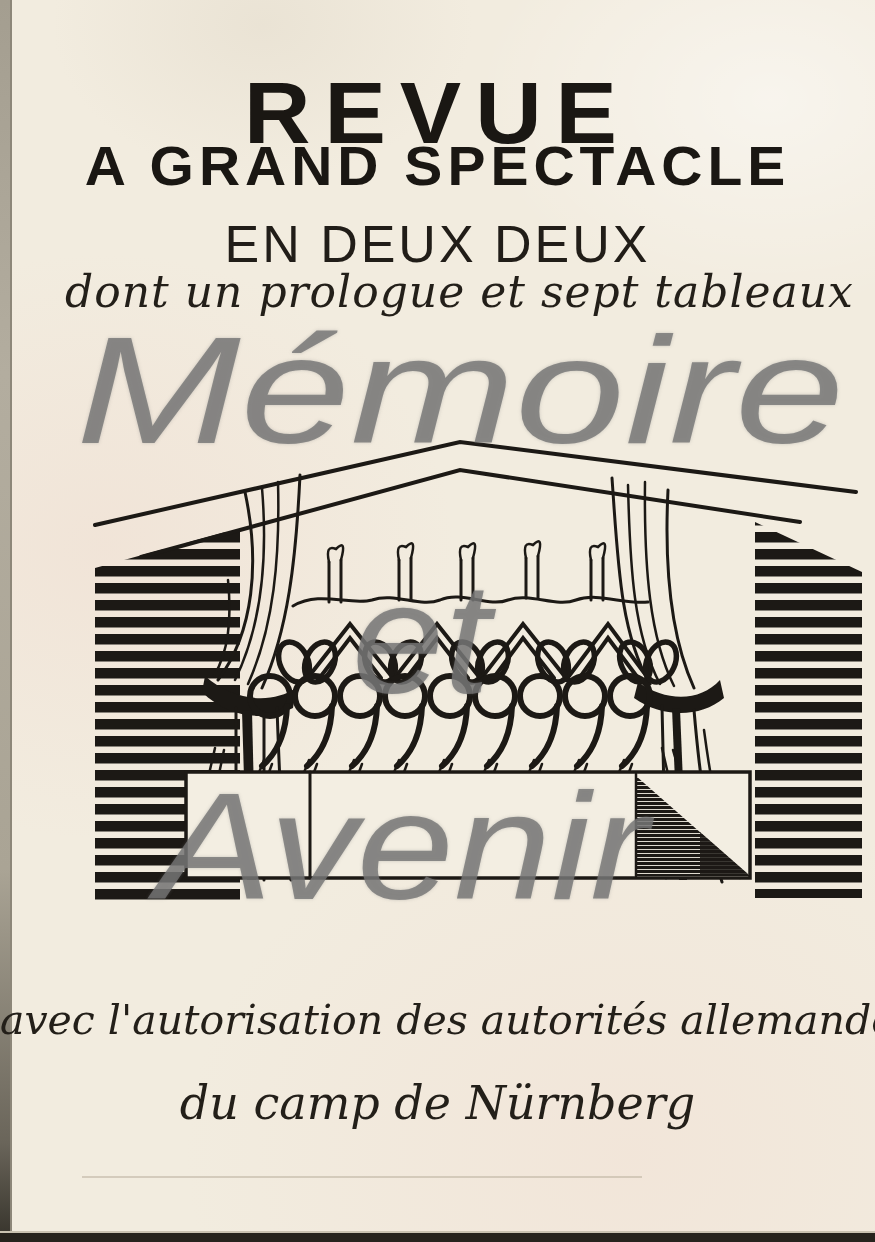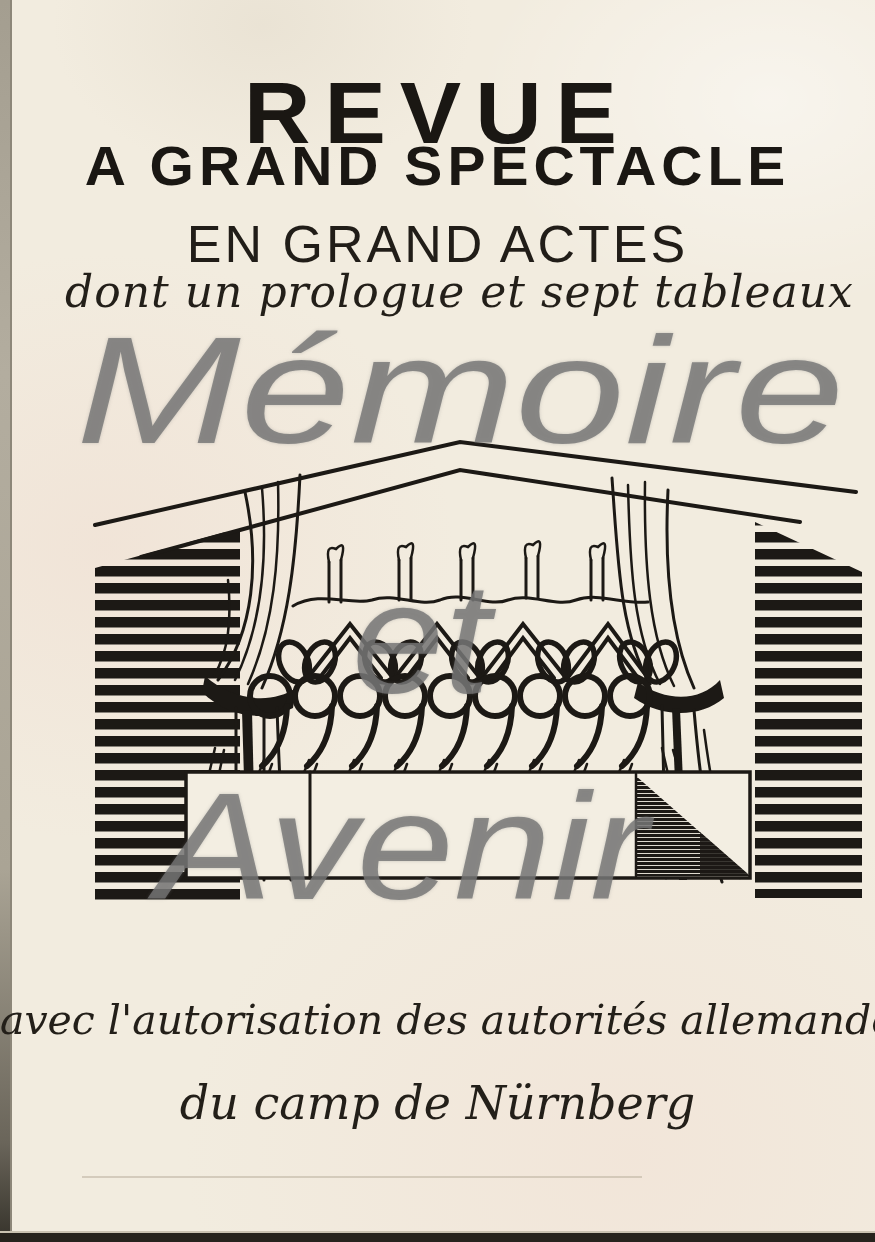--- a/index.html
+++ b/index.html
@@ -61,21 +61,21 @@
 <body>
 
 <div class="page">
 
   <div class="edge-left"></div>
   <div class="edge-bottom"></div>
   <div class="crease"></div>
 
   <div class="t title">REVUE</div>
   <div class="t subtitle">A GRAND SPECTACLE</div>
-  <div class="t acts">EN GRAND ACTES</div>
+  <div class="t acts">EN DEUX DEUX</div>
   <div class="t script tagline">dont un prologue et sept tableaux</div>
 
   <svg class="art" width="875" height="505" viewBox="0 0 875 505" fill="none" stroke="#1c1915" stroke-width="3" stroke-linecap="round">
     <defs>
       <pattern id="hstripes" width="12" height="17" patternUnits="userSpaceOnUse">
         <rect width="12" height="9" fill="#1c1915"></rect>
       </pattern>
       <pattern id="hhatch" width="10" height="4" patternUnits="userSpaceOnUse">
         <rect width="10" height="1.6" fill="#1c1915"></rect>
       </pattern>

